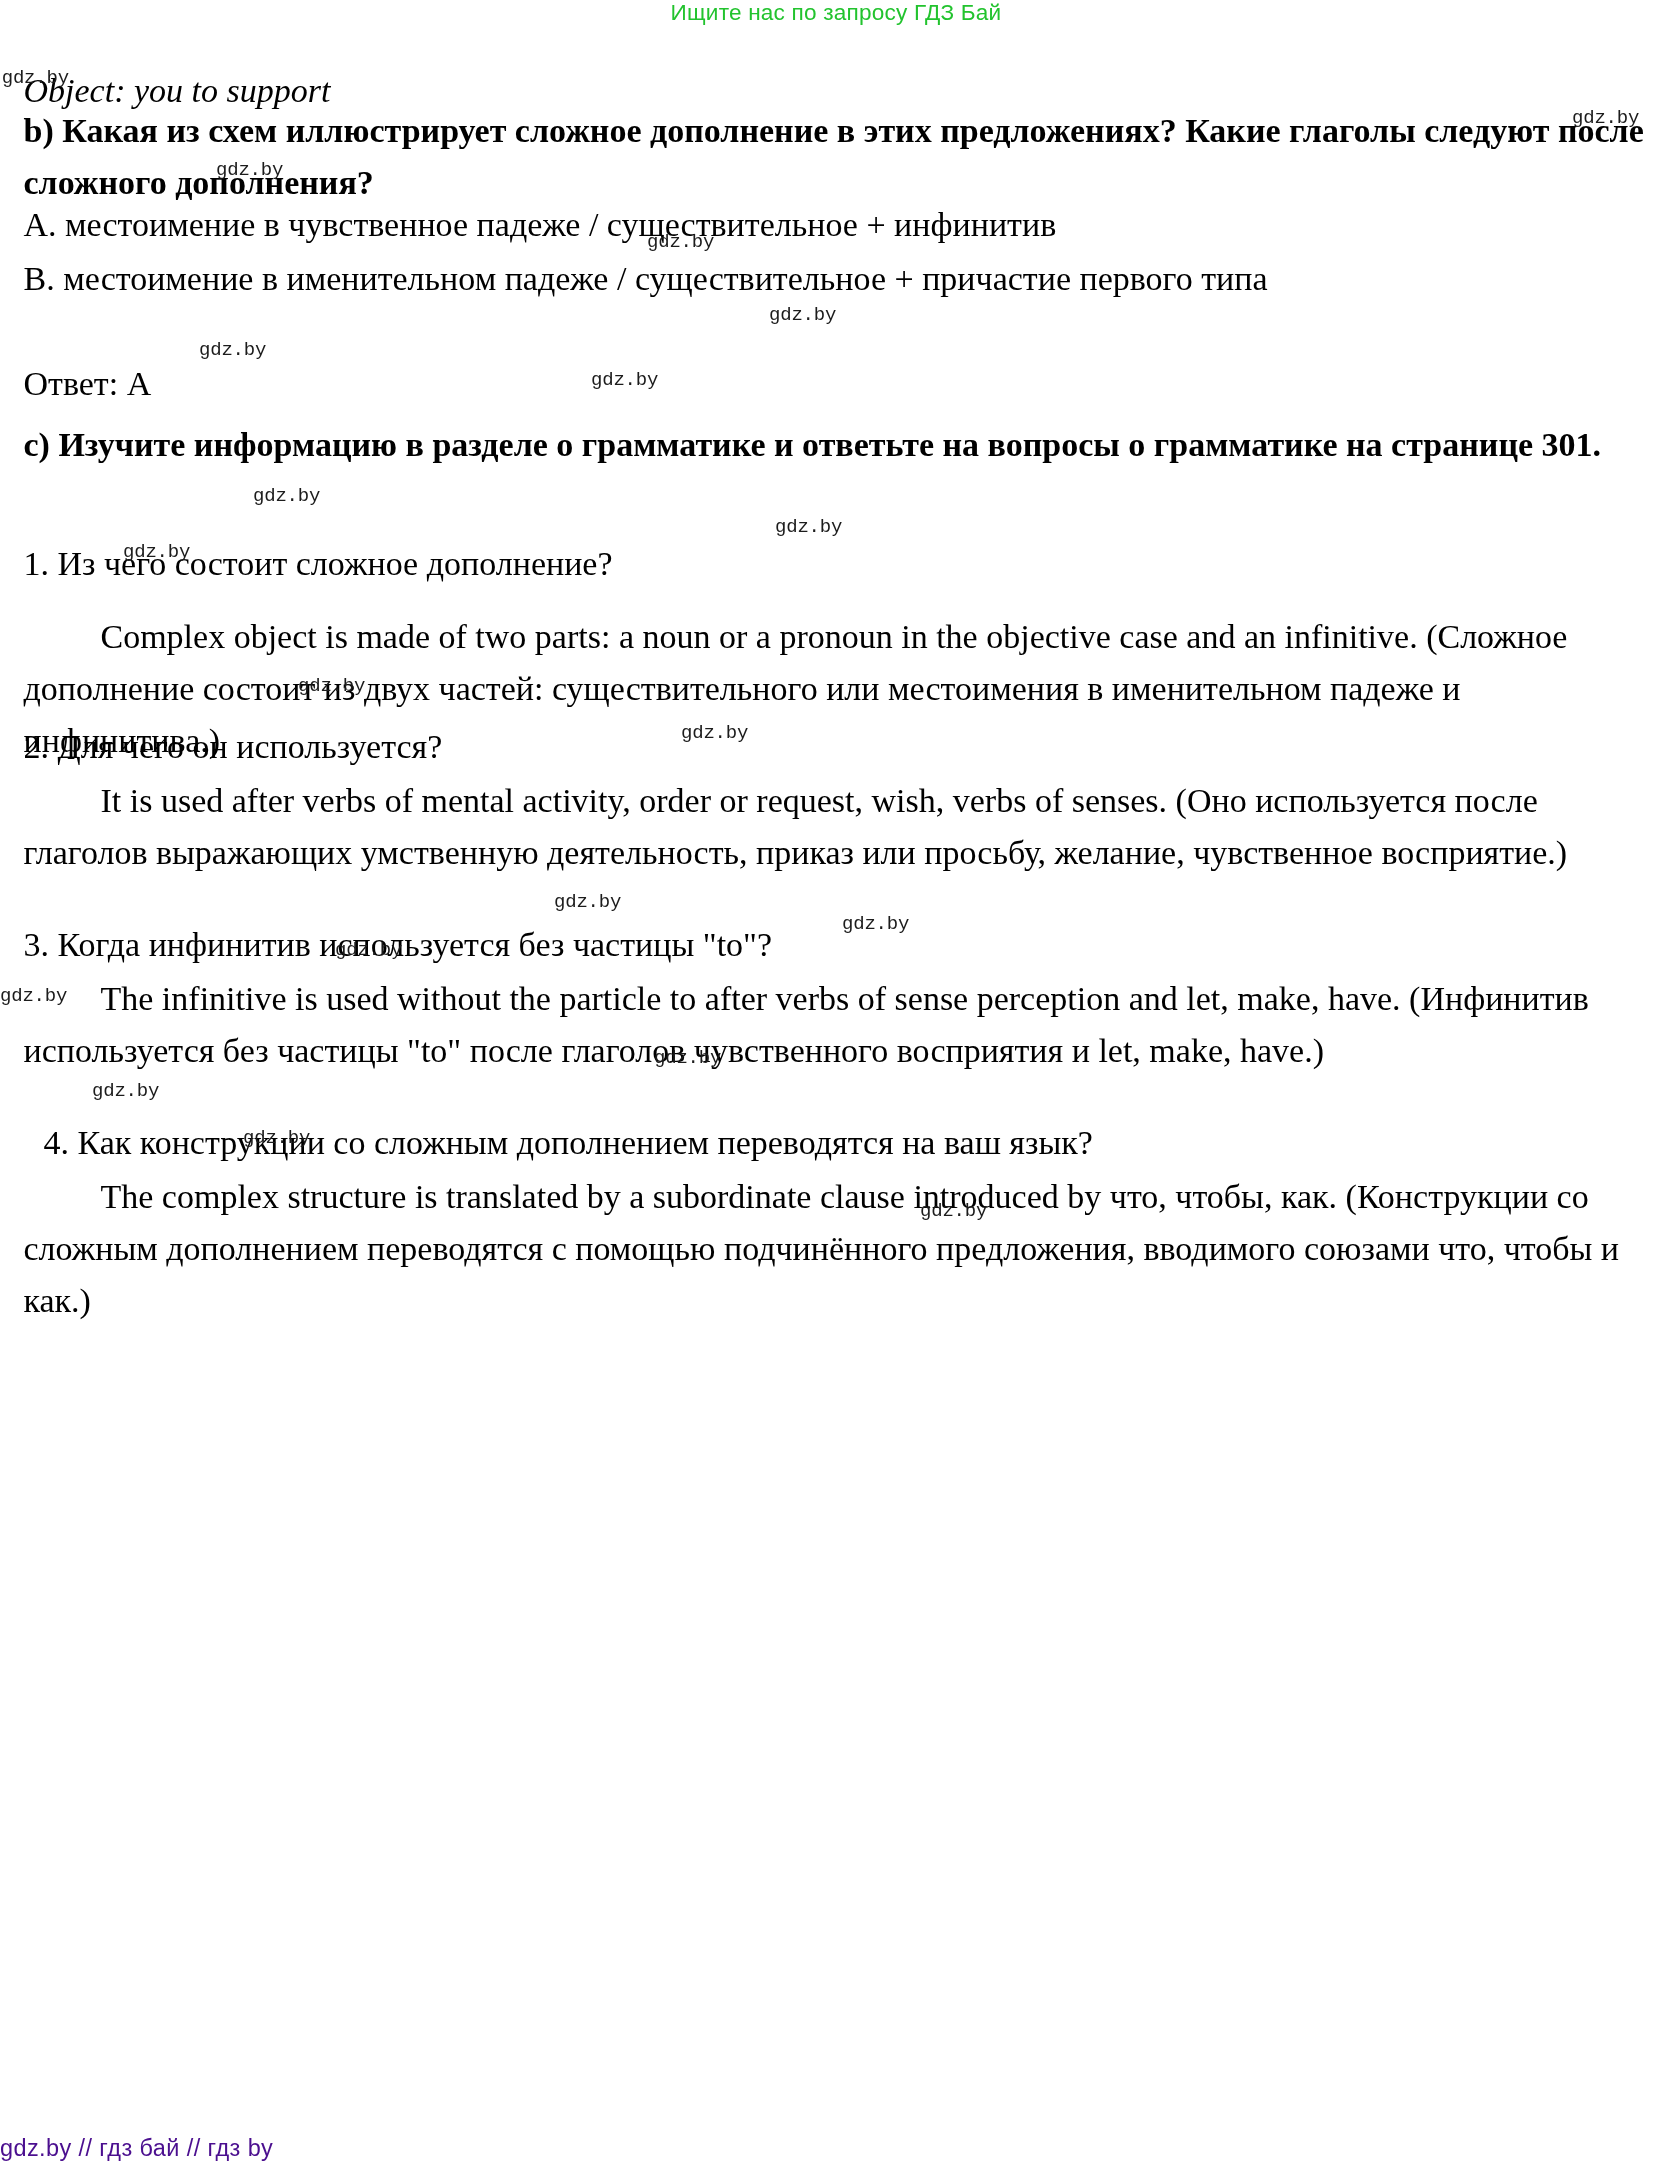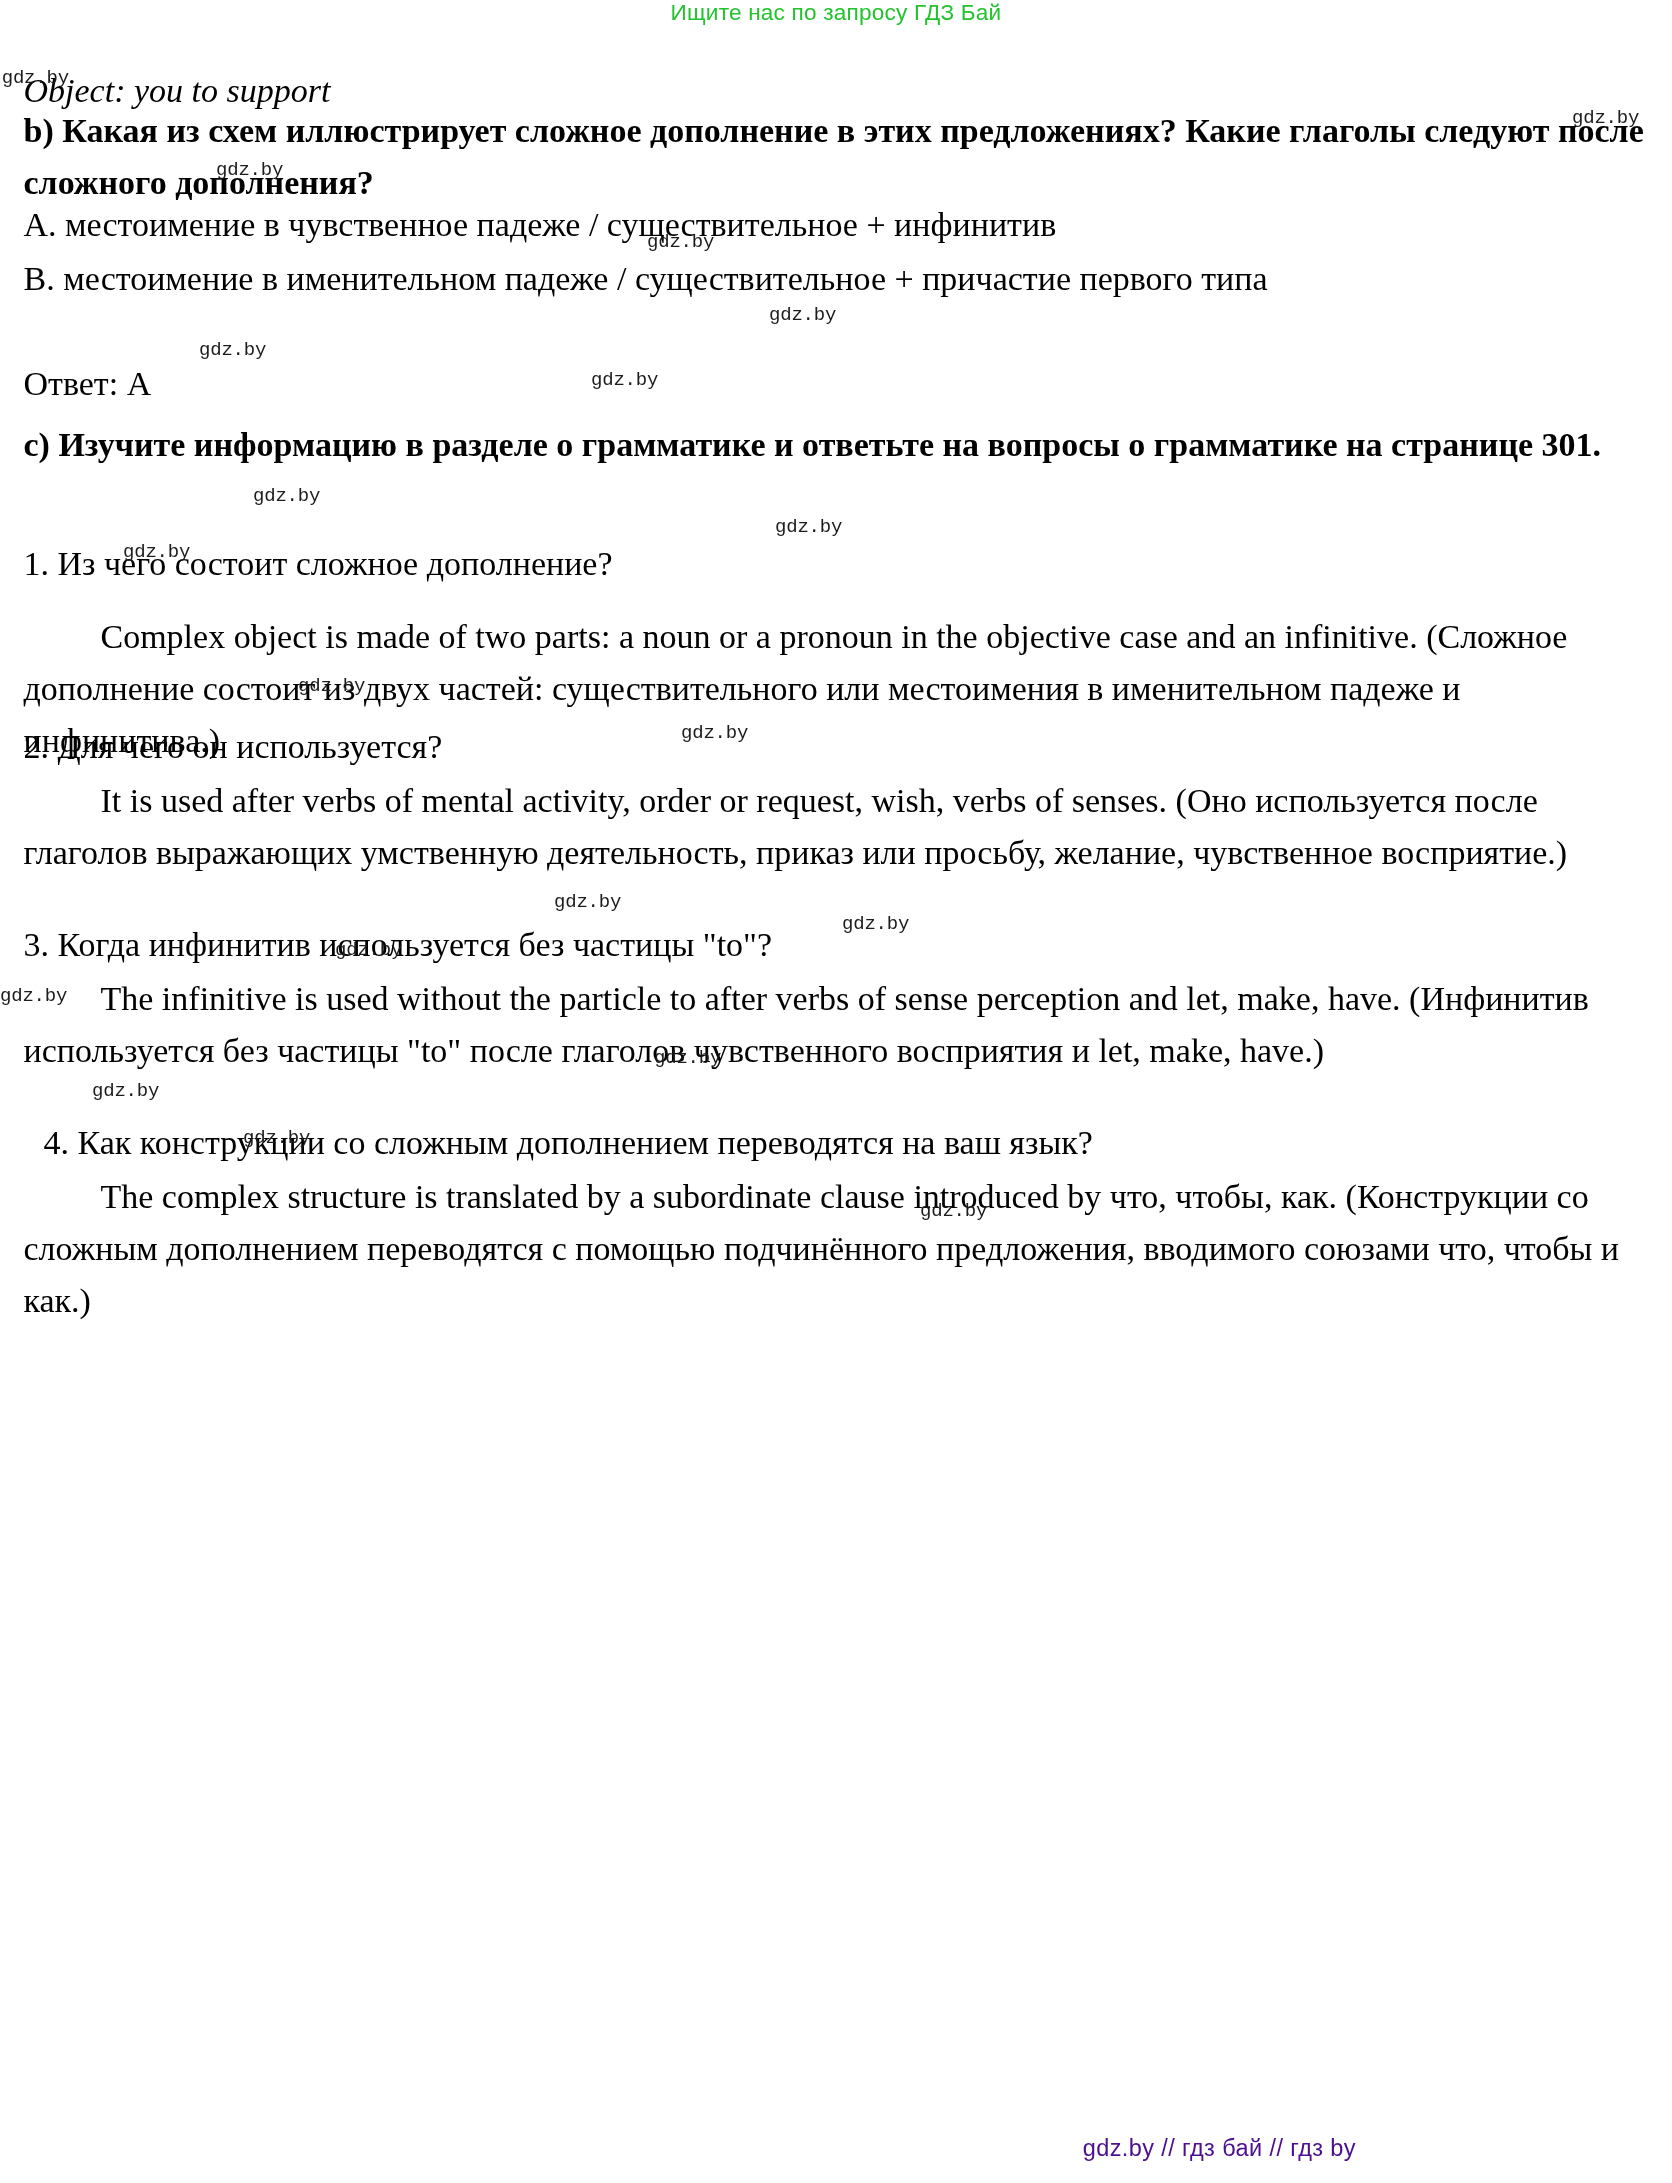--- a/index.html
+++ b/index.html
@@ -66,21 +66,21 @@
     color: #1c1c1c;
     white-space: nowrap;
     letter-spacing: -0.2px;
   }
 
   
   .footer {
     position: absolute;
     left: 0;
     width: 1356px;
-    text-align: right;
+    text-align: left;
     font-family: "Liberation Sans", "DejaVu Sans", sans-serif;
     font-size: 23.5px;
     font-weight: 400;
     white-space: nowrap;
     letter-spacing: 0.4px;
   }
 </style>
 </head>
 <body>
 

